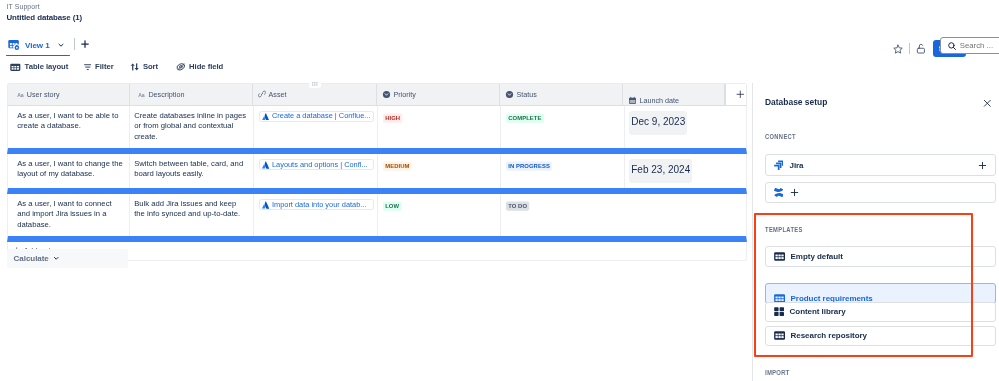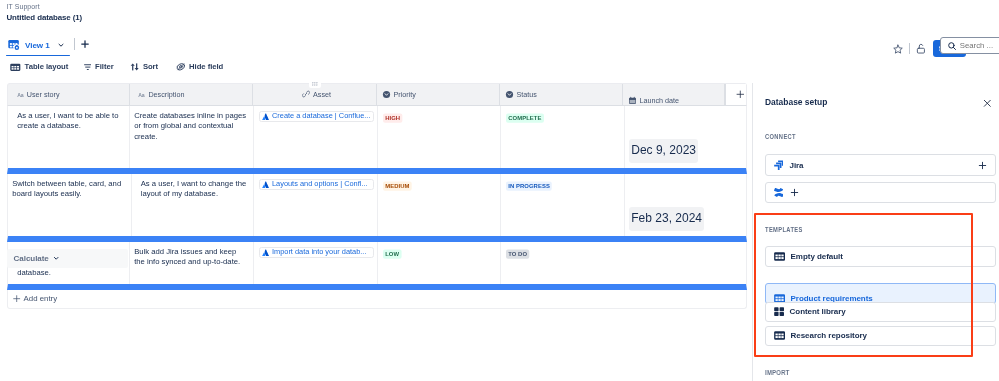--- a/index.html
+++ b/index.html
@@ -52,21 +52,21 @@
   .td:last-child { border-right: 0; }
   .addentry { display: flex; align-items: center; gap: 3px; height: 19px; padding-left: 5.2px; border: 1px solid #EDEEF1; border-top: 0; border-radius: 0 0 3px 3px; background: #fff; cursor: pointer; }
   .addentry-label { font-size: 7.85px; color: #44546F; }
   .calcbar { position: absolute; left: 7px; top: 248.8px; width: 121px; height: 19.1px; background: #F7F8F9; border-radius: 2px; display: flex; align-items: center; padding-left: 6.6px; gap: 4px; cursor: pointer; }
   .calc-label { font-size: 8px; font-weight: 700; color: #626F86; letter-spacing:-0.05px; }
 
   
   .lozenge { display: inline-flex; align-items: center; justify-content: center; height: 12.3px; border-radius: 2.6px; font-size: 7.6px; font-weight: 700; letter-spacing: 0.1px; line-height: 1; padding: 0 2.8px; transform: scaleX(0.775) scaleY(0.775); transform-origin: left center; }
   .lozenge > i { font-style: normal; display: block; white-space: nowrap; }
   .linkchip { display: inline-flex; align-items: center; gap: 2.4px; height: 11px; width: 115.2px; padding: 0 1.6px 0 2.6px; border: 1px solid #E8E9EC; border-radius: 2.5px; background: #fff; font-size: 7.4px; color: #1868DB; cursor: pointer; overflow: hidden; white-space: nowrap; }
-  .datechip { display: inline-flex; align-items: center; height: 24px; padding: 0 1.8px; border-radius: 3px; background: #F1F2F4; font-size: 12px; color: #172B4D; margin-top: 28px; }
+  .datechip { display: inline-flex; align-items: center; height: 24px; padding: 0 1.8px; border-radius: 3px; background: #F1F2F4; font-size: 10px; color: #172B4D; }
 
   .draghandle { position: absolute; left: 309.4px; top: 79.9px; width: 11.5px; height: 7.9px; background: #fff; border-radius: 2px; display: flex; align-items: center; justify-content: center; cursor: grab; }
 
   
   .panel { position: absolute; left: 752px; top: 83px; width: 247px; height: 298px; background: #fff; border-left: 1px solid #E4E6EA; }
   .panel-title { position: absolute; left: 12px; top: 13.5px; font-size: 8.45px; font-weight: 700; color: #172B4D; }
   .panel-close { position: absolute; left: 226.6px; top: 11.8px; width: 16px; height: 16px; display: flex; align-items: center; justify-content: center; cursor: pointer; }
   .sec-label { position: absolute; left: 12px; font-size: 7px; font-weight: 700; letter-spacing: 0.45px; color: #626F86; line-height: 1; }
   .sec-label > i { font-style: normal; display: block; transform: scaleX(0.82); transform-origin: left center; white-space: nowrap; -webkit-font-smoothing: antialiased; backface-visibility: hidden; }
   .opt-row { position: absolute; left: 11.5px; width: 231px; height: 21.5px; border: 1px solid #DCDFE4; border-radius: 3px; background: #fff; display: flex; align-items: center; padding: 0 7px 0 8.2px; gap: 6px; cursor: pointer; }
@@ -209,21 +209,21 @@
           <span>User story</span>
         </div>
         <div class="th" style="width: 123.5px;">
           <span style="display: flex;">
             <svg width="7.6" height="9" viewBox="0 0 13 16" fill="#8590A2">
               <text x="0" y="11.8" font-size="9.2" font-weight="700" font-family="Liberation Sans, sans-serif">Aa</text>
             </svg>
           </span>
           <span>Description</span>
         </div>
-        <div class="th" style="width: 124.2px; padding-left: 5.2px; justify-content: center;">
+        <div class="th" style="width: 124.2px; padding-left: 5.2px;">
           <span style="display: flex;">
             <svg width="8" height="8" viewBox="0 0 16 16" fill="none" stroke="#44546F" stroke-width="1.5" stroke-linecap="round">
               <path d="M6.4 9.6 9.6 6.4"></path>
               <path d="M9.1 4.6 10.6 3.1a2.75 2.75 0 0 1 3.9 3.9l-1.5 1.5"></path>
               <path d="M6.9 11.4 5.4 12.9a2.75 2.75 0 0 1-3.9-3.9l1.5-1.5"></path>
             </svg>
           </span>
           <span>Asset</span>
         </div>
         <div class="th" style="width: 123.5px; padding-left: 5.2px;">
@@ -278,22 +278,22 @@
             </span></div>
           <div class="td" style="width:123.5px;padding-top:6.2px;padding-left:5.2px"><span class="lozenge" style="color:#AE2E24;background:#FFECEB">
               <i>HIGH</i>
             </span></div>
           <div class="td" style="width:123.4px;padding-top:6.2px;padding-left:5.2px"><span class="lozenge" style="color:#216E4E;background:#DCFFF1">
               <i>COMPLETE</i>
             </span></div>
           <div class="td" style="width:102.6px;padding-top:5px;padding-left:4.9px"><span class="datechip">Dec 9, 2023</span></div>
         </div>
         <div class="trow">
+          <div class="td" style="width:122px;padding-left:9.2px;padding-right:4.8px"><span>As a user, I want to change the layout of my database.</span></div>
           <div class="td" style="width:123.5px;padding-left:4.2px;padding-right:5.3px"><span>Switch between table, card, and board layouts easily.</span></div>
-          <div class="td" style="width:122px;padding-left:9.2px;padding-right:4.8px"><span>As a user, I want to change the layout of my database.</span></div>
           <div class="td" style="width:124.2px;padding-top:5.8px;padding-left:5.1px"><span class="linkchip">
               <span style="display:flex;flex:0 0 auto">
                 <svg width="7.4" height="7.4" viewBox="0 0 32 32">
                   <path d="M9.9 14.8a.9.9 0 0 0-1.55.15L.25 30.85a.95.95 0 0 0 .85 1.4h10.8a.9.9 0 0 0 .85-.55c2.3-4.8.9-12.1-2.85-16.9z" fill="#2684FF"></path>
                   <path d="M15.15 1.7a21.4 21.4 0 0 0-1.25 21.1l5.15 10.35a.9.9 0 0 0 .85.55h10.8a.95.95 0 0 0 .85-1.4S17.7 2.2 17.55 1.7a.9.9 0 0 0-1.6 0z" fill="#0052CC"></path>
                 </svg>
               </span>
               <span style="overflow:hidden;text-overflow:ellipsis">Layouts and options | Confl...</span>
             </span></div>
           <div class="td" style="width:123.5px;padding-top:6.2px;padding-left:5.2px"><span class="lozenge" style="color:#A54800;background:#FFF4E5">

